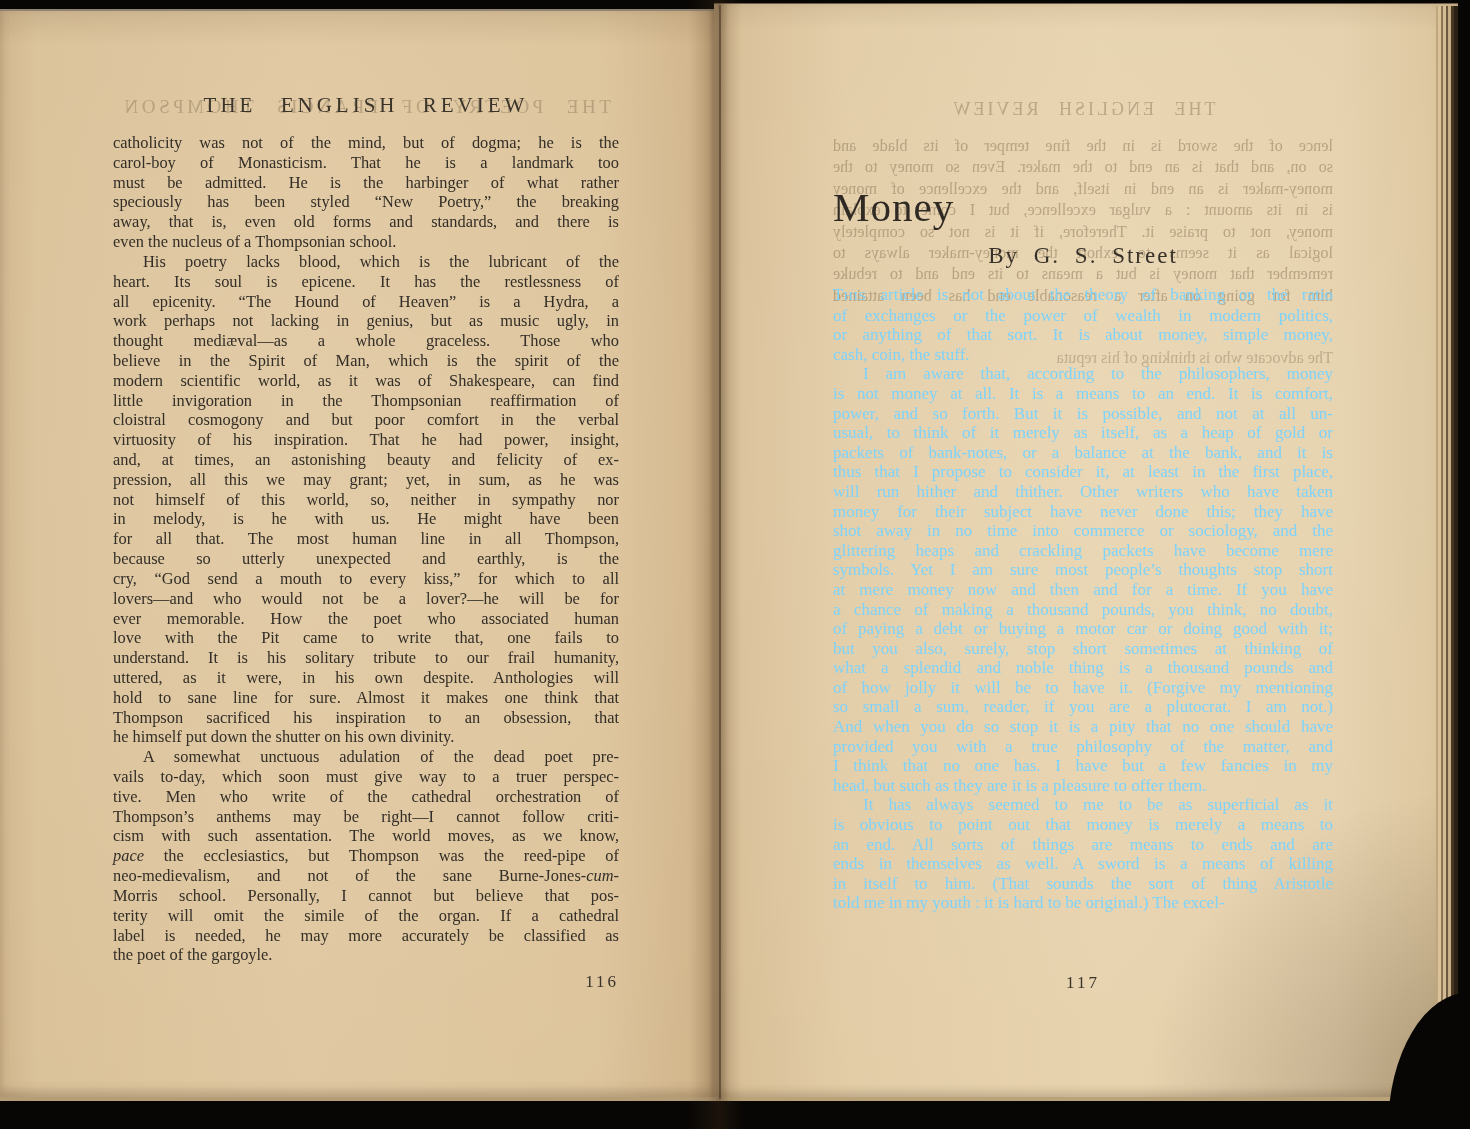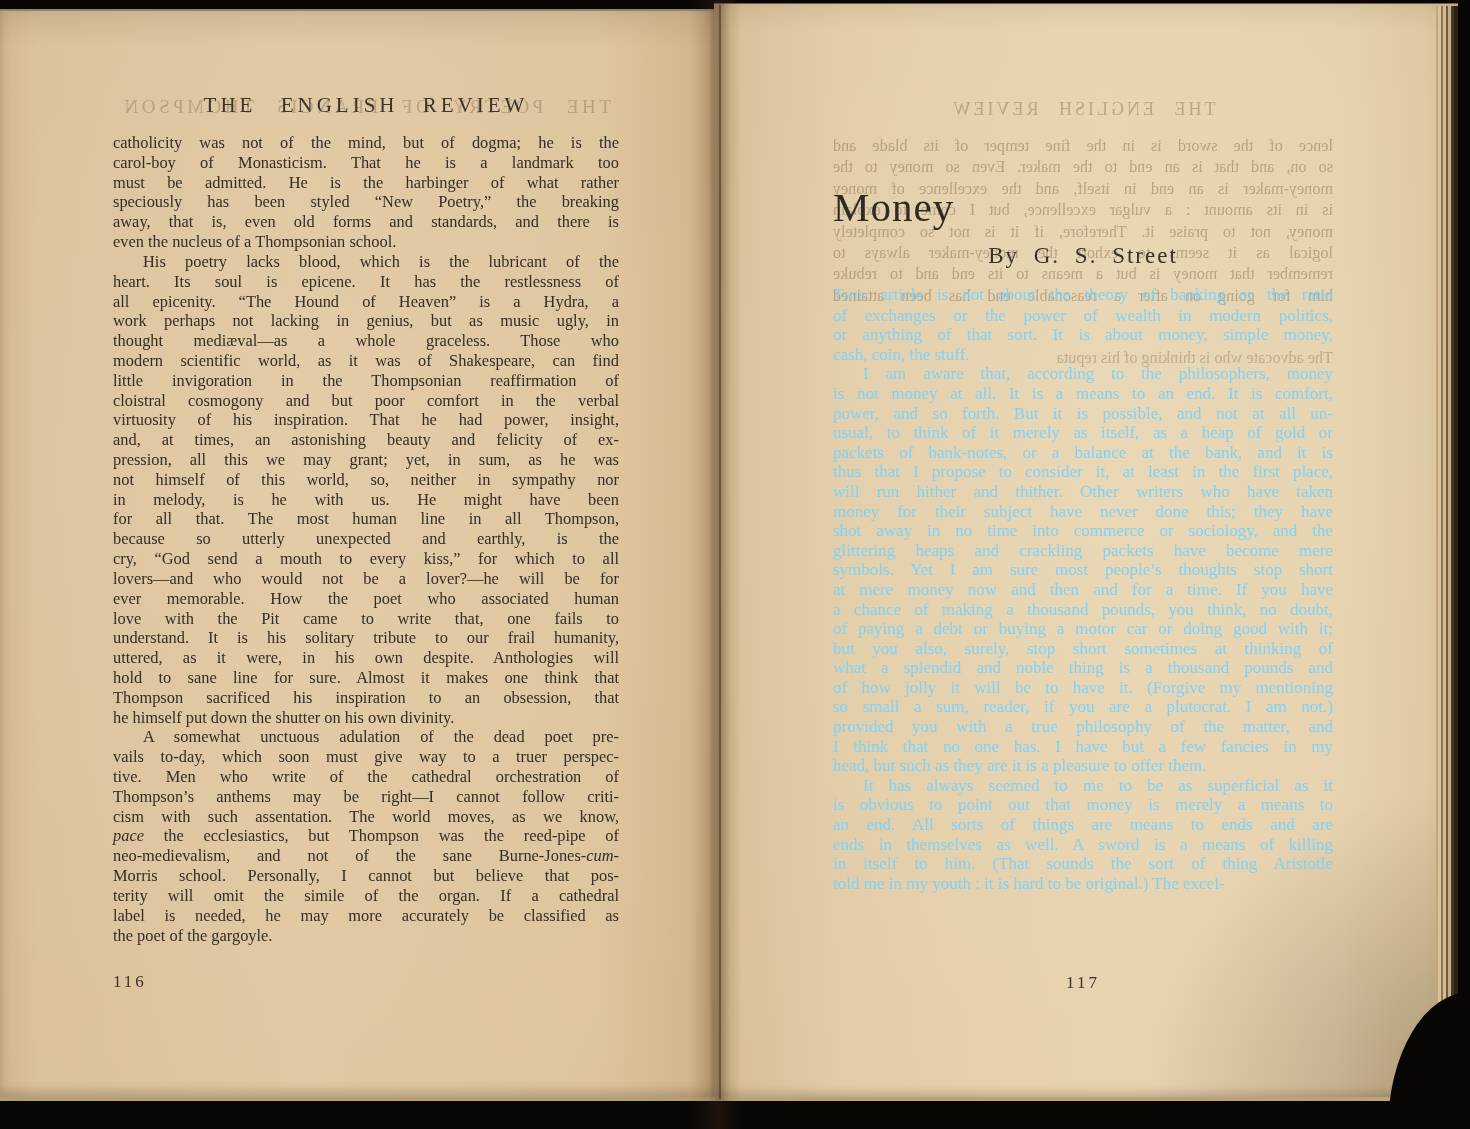--- a/index.html
+++ b/index.html
@@ -62,21 +62,21 @@
   .running-header {
     position:absolute; left:113px; top:93px; width:506px; z-index:3;
     text-align:center; font-size:21px; letter-spacing:4px; word-spacing:15px; color:#3a342b;
   }
   .body-left {
     position:absolute; left:113px; top:133px; width:506px; z-index:3;
     font-size:16.4px; line-height:19.82px; color:#332e27;
   }
   .pagenum-left {
     position:absolute; left:113px; top:972px; width:506px; z-index:3;
-    text-align:left; font-size:17px; letter-spacing:3px; color:#3a342c;
+    text-align:right; font-size:17px; letter-spacing:3px; color:#3a342c;
   }
   .article-title {
     position:absolute; left:833px; top:183px; width:500px; z-index:3;
     text-align:left; font-size:41px; font-weight:500; letter-spacing:1px; color:#2f2a23;
   }
   .byline {
     position:absolute; left:833px; top:243px; width:500px; z-index:3;
     text-align:center; font-size:23px; letter-spacing:2px; word-spacing:7px; color:#37312a;
   }
   .body-right {
@@ -142,20 +142,21 @@
         <div class="line"><span>speciously has been styled “New Poetry,” the breaking</span></div>
         <div class="line"><span>away, that is, even old forms and standards, and there is</span></div>
         <div class="line last"><span>even the nucleus of a Thompsonian school.</span></div>
       </div>
       <div class="para">
         <div class="line indent"><span>His poetry lacks blood, which is the lubricant of the</span></div>
         <div class="line"><span>heart. Its soul is epicene. It has the restlessness of</span></div>
         <div class="line"><span>all epicenity. “The Hound of Heaven” is a Hydra, a</span></div>
         <div class="line"><span>work perhaps not lacking in genius, but as music ugly, in</span></div>
         <div class="line"><span>thought mediæval—as a whole graceless. Those who</span></div>
+        <div class="line"><span>believe in the Spirit of Man, which is the spirit of the</span></div>
         <div class="line"><span>modern scientific world, as it was of Shakespeare, can find</span></div>
         <div class="line"><span>little invigoration in the Thompsonian reaffirmation of</span></div>
         <div class="line"><span>cloistral cosmogony and but poor comfort in the verbal</span></div>
         <div class="line"><span>virtuosity of his inspiration. That he had power, insight,</span></div>
         <div class="line"><span>and, at times, an astonishing beauty and felicity of ex-</span></div>
         <div class="line"><span>pression, all this we may grant; yet, in sum, as he was</span></div>
         <div class="line"><span>not himself of this world, so, neither in sympathy nor</span></div>
         <div class="line"><span>in melody, is he with us. He might have been</span></div>
         <div class="line"><span>for all that. The most human line in all Thompson,</span></div>
         <div class="line"><span>because so utterly unexpected and earthly, is the</span></div>
@@ -219,20 +220,21 @@
         <div class="line"><span>shot away in no time into commerce or sociology, and the</span></div>
         <div class="line"><span>glittering heaps and crackling packets have become mere</span></div>
         <div class="line"><span>symbols. Yet I am sure most people’s thoughts stop short</span></div>
         <div class="line"><span>at mere money now and then and for a time. If you have</span></div>
         <div class="line"><span>a chance of making a thousand pounds, you think, no doubt,</span></div>
         <div class="line"><span>of paying a debt or buying a motor car or doing good with it;</span></div>
         <div class="line"><span>but you also, surely, stop short sometimes at thinking of</span></div>
         <div class="line"><span>what a splendid and noble thing is a thousand pounds and</span></div>
         <div class="line"><span>of how jolly it will be to have it. (Forgive my mentioning</span></div>
         <div class="line"><span>so small a sum, reader, if you are a plutocrat. I am not.)</span></div>
+        <div class="line"><span>And when you do so stop it is a pity that no one should have</span></div>
         <div class="line"><span>provided you with a true philosophy of the matter, and</span></div>
         <div class="line"><span>I think that no one has. I have but a few fancies in my</span></div>
         <div class="line last"><span>head, but such as they are it is a pleasure to offer them.</span></div>
       </div>
       <div class="para">
         <div class="line indent"><span>It has always seemed to me to be as superficial as it</span></div>
         <div class="line"><span>is obvious to point out that money is merely a means to</span></div>
         <div class="line"><span>an end. All sorts of things are means to ends and are</span></div>
         <div class="line"><span>ends in themselves as well. A sword is a means of killing</span></div>
         <div class="line"><span>in itself to him. (That sounds the sort of thing Aristotle</span></div>

